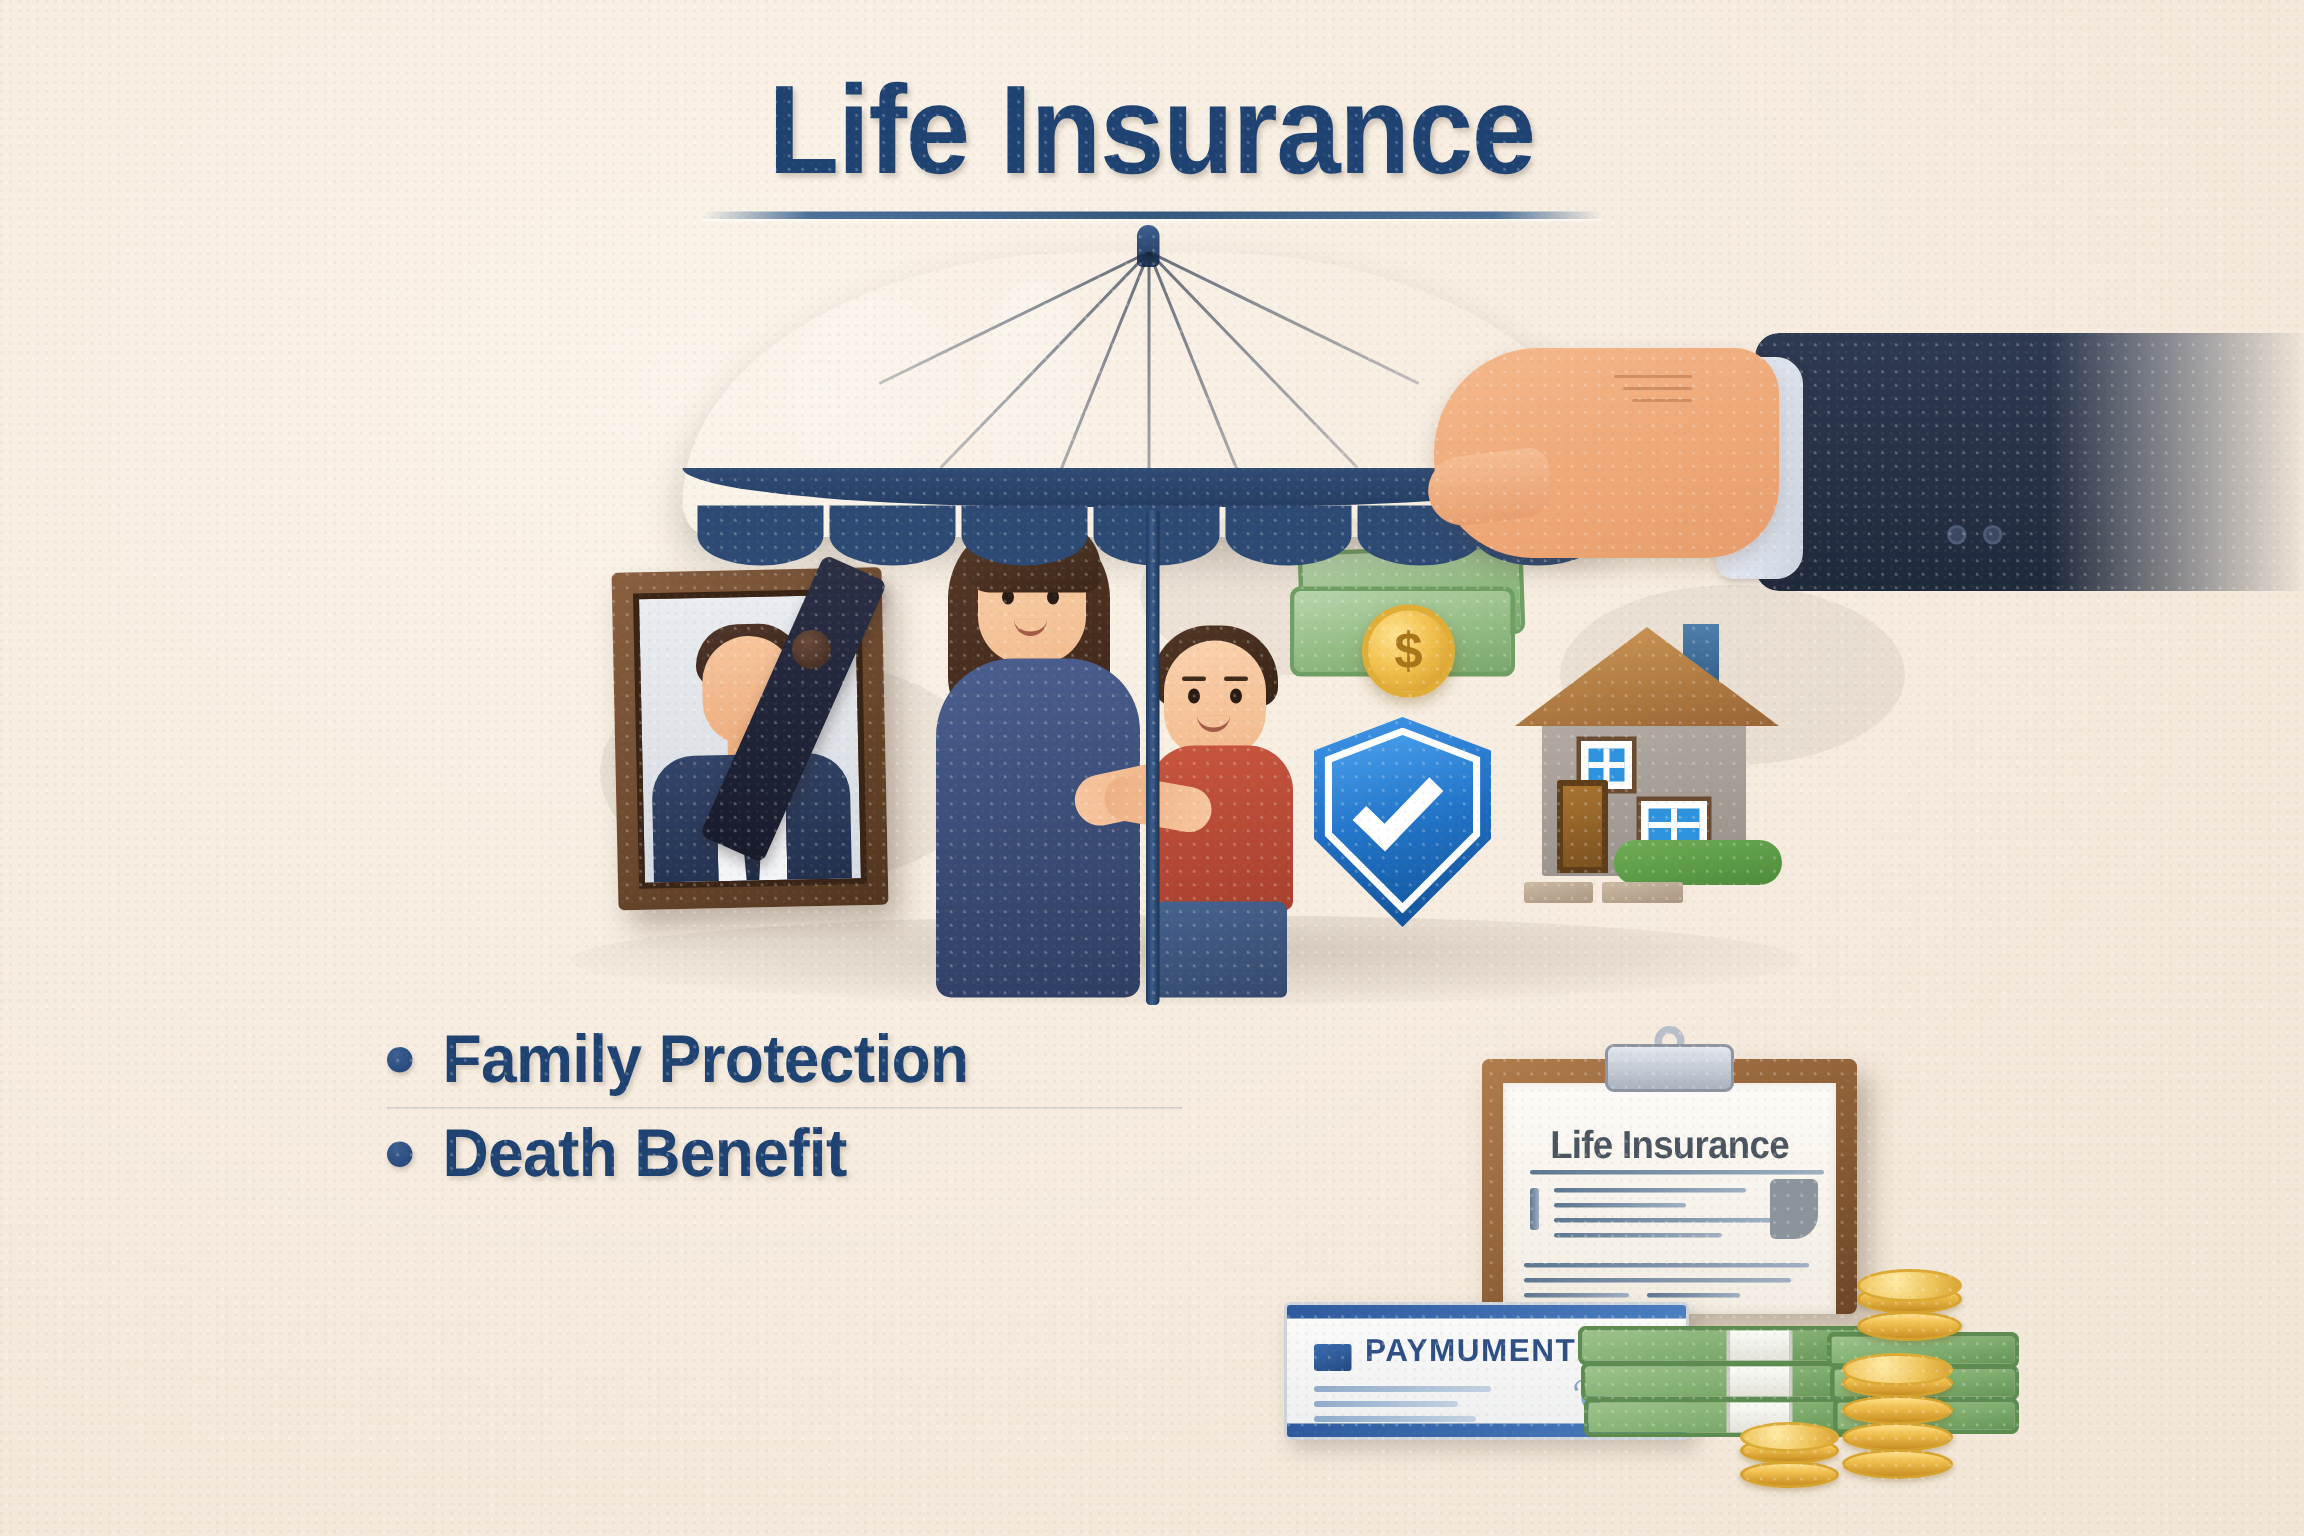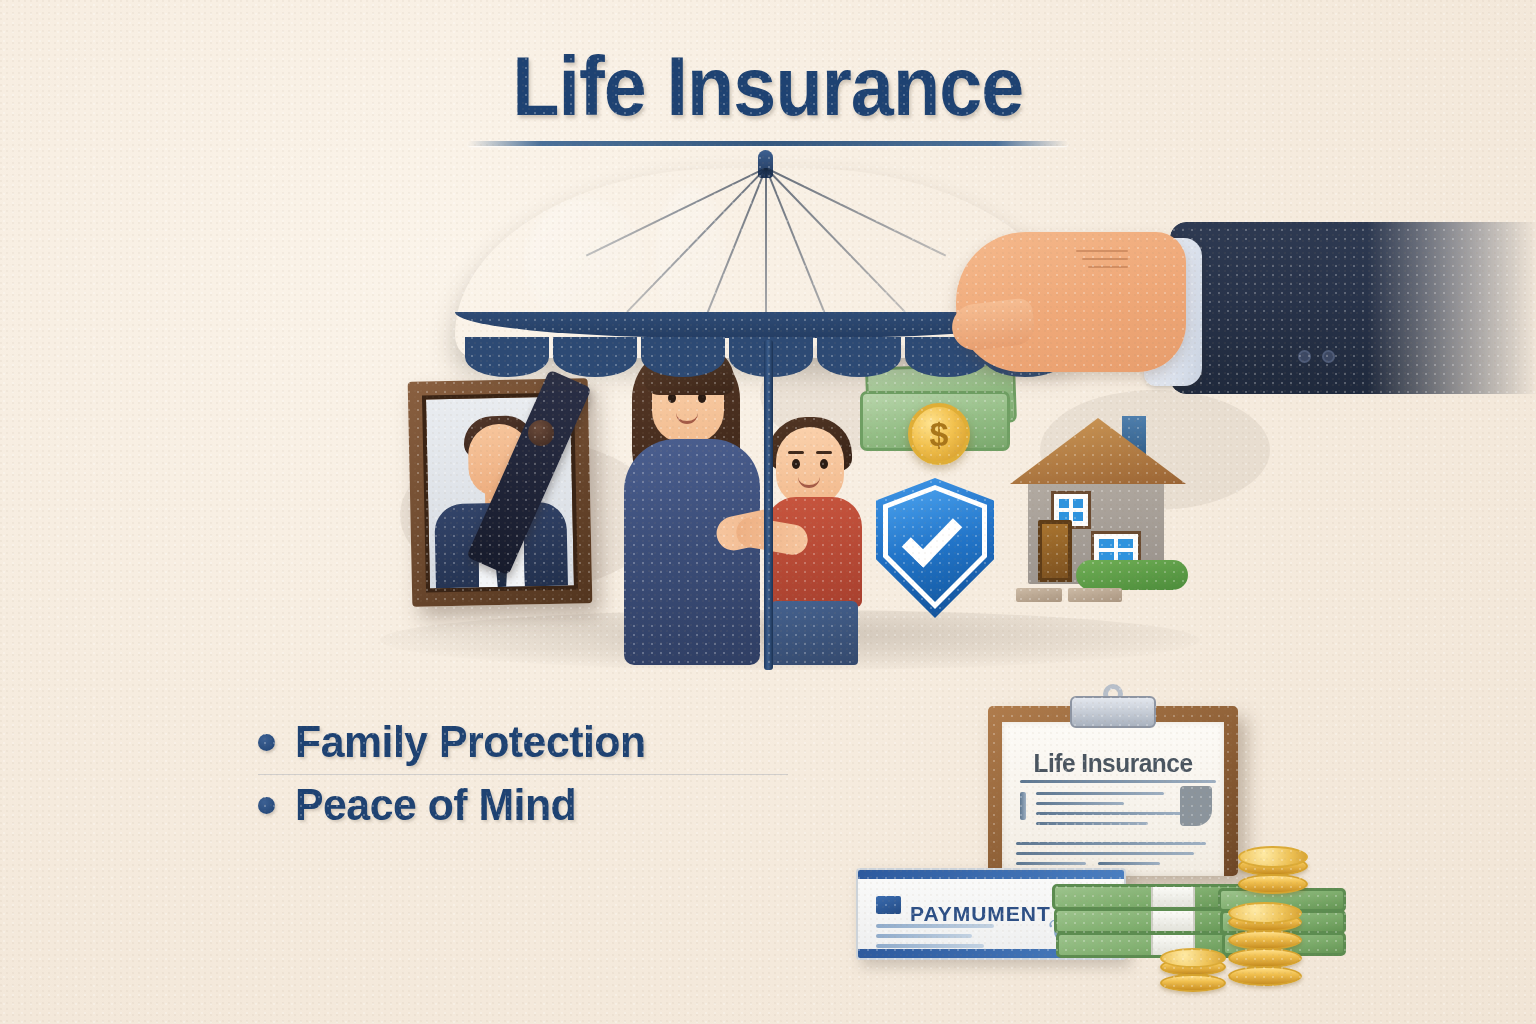--- a/index.html
+++ b/index.html
@@ -338,21 +338,21 @@
     background:linear-gradient(170deg,#6fae55,#4c8c3a);
     border-radius:16px;
   }
   .brick{
     position:absolute; height:14px;
     background:linear-gradient(170deg,#cdbba6,#a99580);
     border-radius:2px;
   }
 
   
-  #bullets{ position:absolute; left:258px; top:712px; width:530px; }
+  #bullets{ position:absolute; left:258px; top:676px; width:530px; }
   .bullet-row{
     display:flex; align-items:center; gap:20px;
     padding:4px 0 6px;
     border-bottom:1px solid rgba(120,135,160,.28);
   }
   .bullet-row:last-child{ border-bottom:none; }
   .dot{
     width:17px; height:17px; border-radius:50%;
     background:radial-gradient(circle at 35% 30%,#3c6093,#1f4272);
     flex:0 0 auto;
@@ -416,21 +416,21 @@
   }
   .check-bar{
     position:absolute; left:0; width:100%; height:9px;
     background:linear-gradient(90deg,#2d5a9e,#4a7ec0);
   }
   #check-logo{
     position:absolute; left:18px; top:26px; width:25px; height:18px;
     background:linear-gradient(160deg,#3a6cb0,#234a83); border-radius:2px;
   }
   #check-word{
-    position:absolute; left:52px; top:32px;
+    position:absolute; left:52px; top:19px;
     font-size:21px; font-weight:bold; color:#2d4f85; letter-spacing:1px;
   }
   .check-line{
     position:absolute; height:4px; border-radius:2px;
     background:linear-gradient(90deg,#8fabcb,#c3d2e2);
   }
   #check-flourish{
     position:absolute; right:48px; top:40px; font-size:34px; color:#8ba8c9;
     transform:rotate(-6deg);
   }
@@ -583,21 +583,21 @@
 
   </div>
 
   <div id="bullets">
     <div class="bullet-row">
       <span class="dot"></span>
       <span class="bullet-label">Family Protection</span>
     </div>
     <div class="bullet-row">
       <span class="dot"></span>
-      <span class="bullet-label">Peace of Mind</span>
+      <span class="bullet-label">Death Benefit</span>
     </div>
   </div>
 
   <div id="clipboard">
     <div id="cb-board"></div>
     <div id="cb-paper">
       <div id="cb-title">Life Insurance</div>
       <div class="doc-line" style="left:18px; top:58px; width:196px;"></div>
       <div class="doc-line" style="left:18px; top:70px; width:6px; height:28px;"></div>
       <div class="doc-line" style="left:34px; top:70px; width:128px;"></div>

